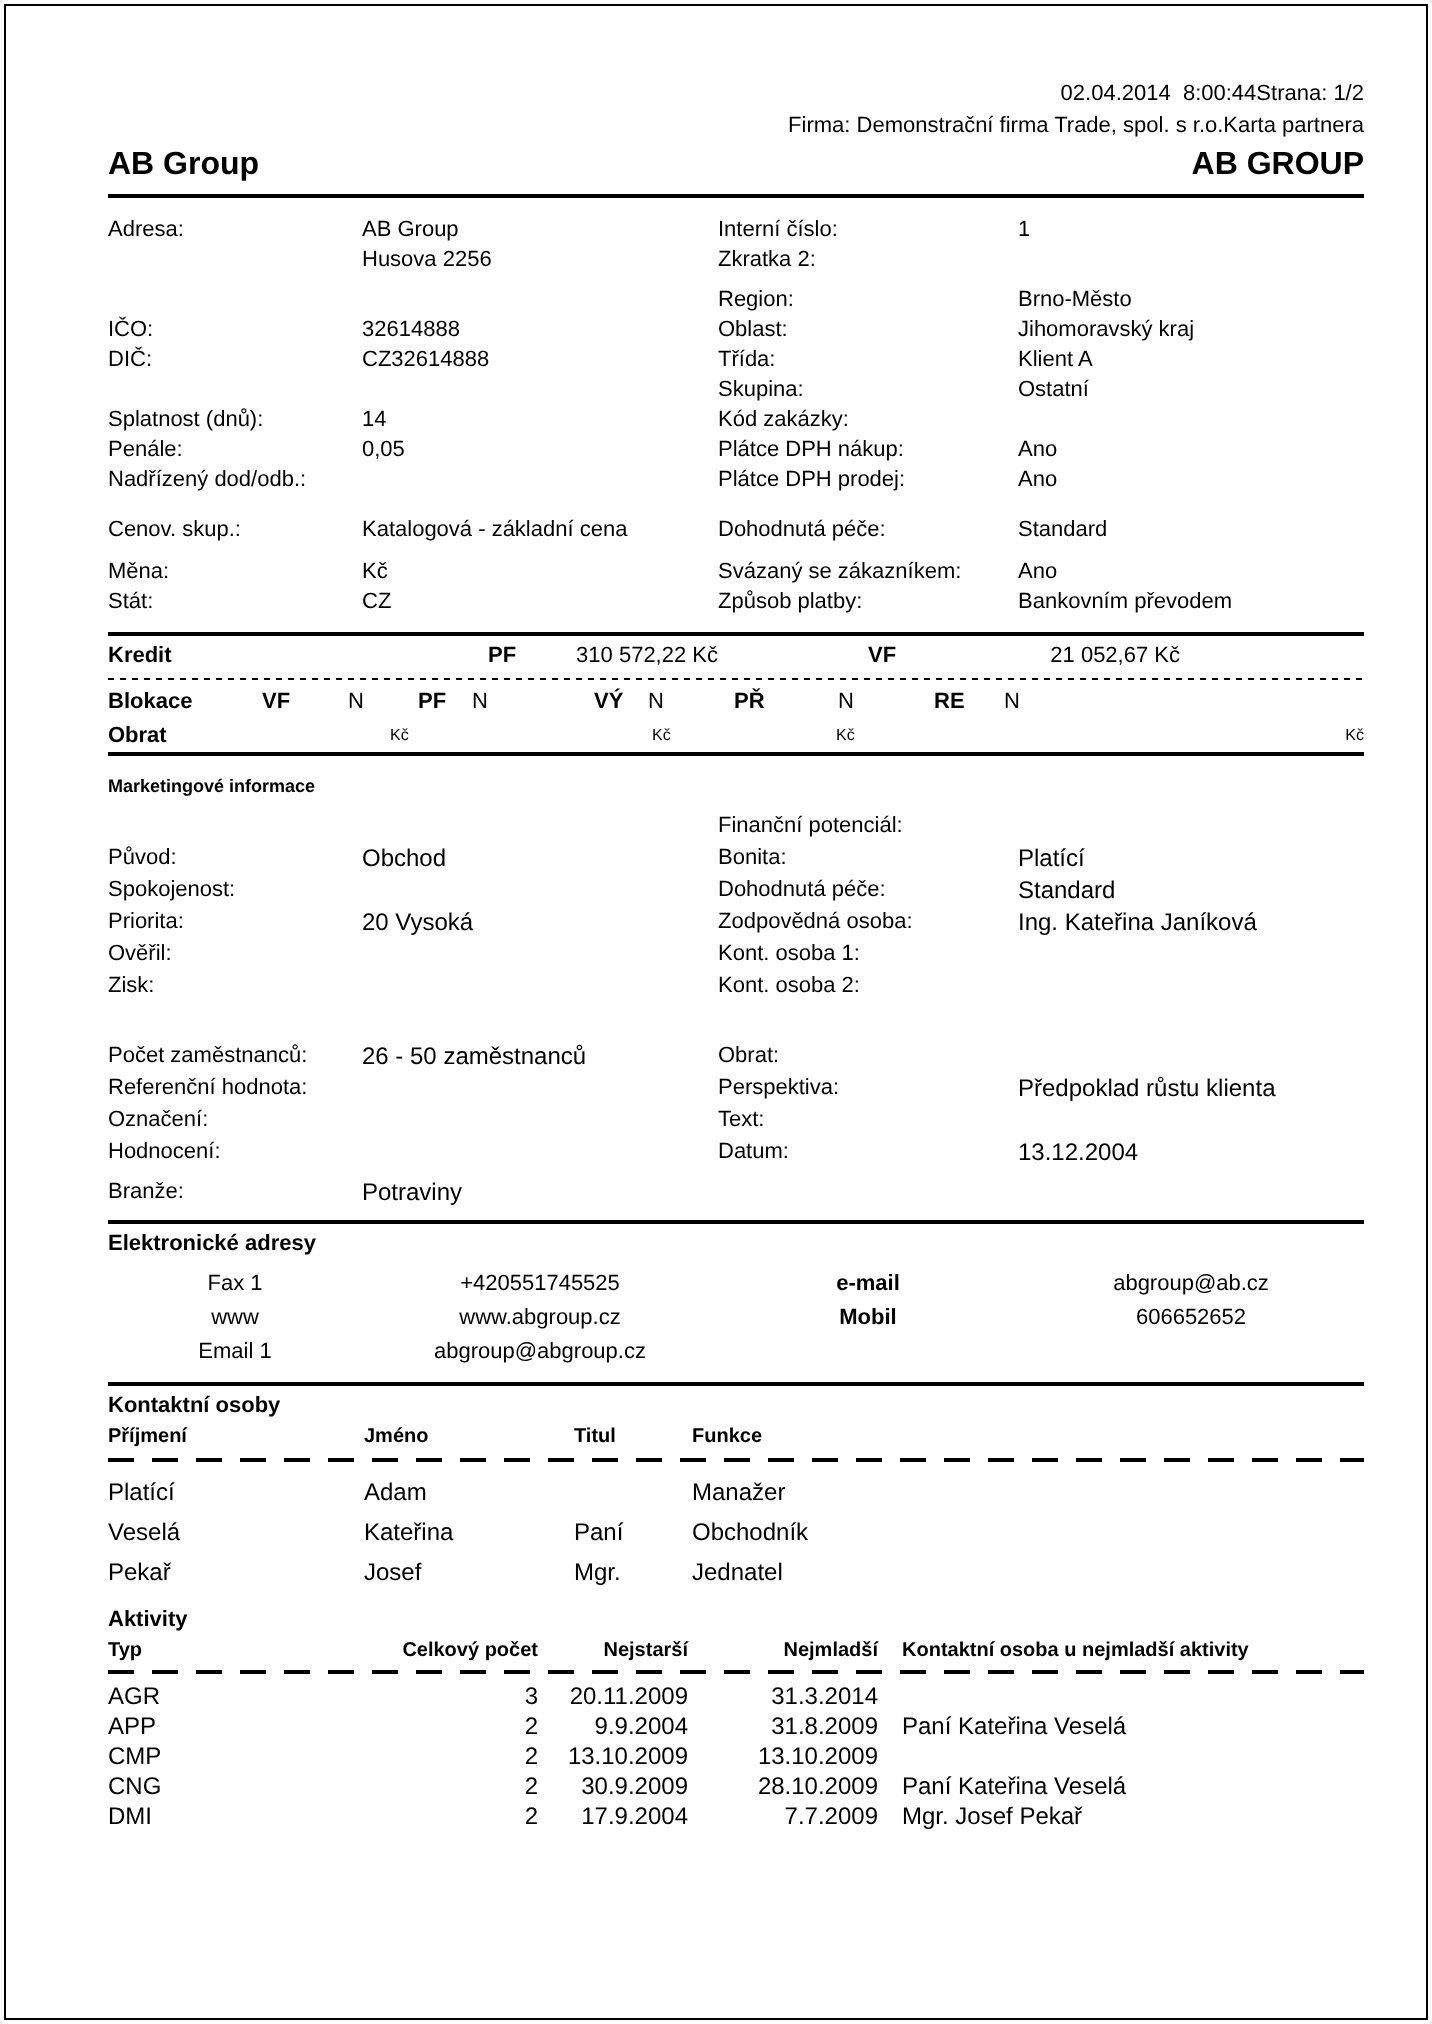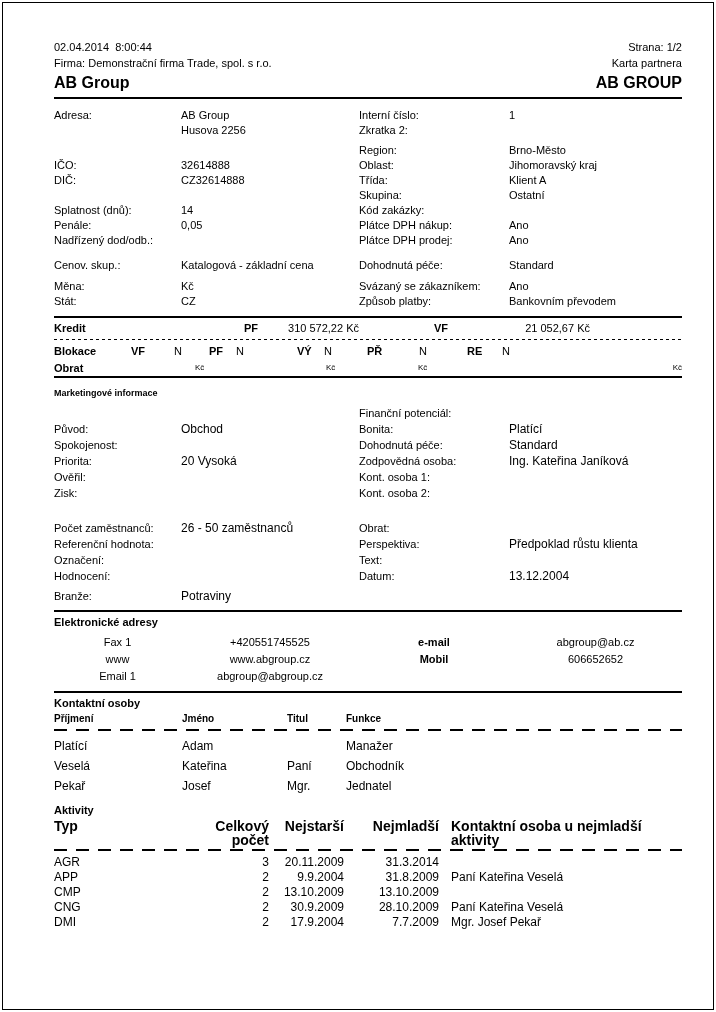--- a/index.html
+++ b/index.html
@@ -4,21 +4,21 @@
 <style>
   html,body{margin:0;padding:0;background:#fff;}
   .page{
     position:relative;width:710px;height:1006px;margin:2px;
     border:1px solid #000;background:#fff;
     font-family:"Liberation Sans","DejaVu Sans",sans-serif;
     color:#000;
   }
   .content{position:absolute;left:51px;right:31px;top:36px;}
   .flexrow{display:flex;justify-content:space-between;}
-  .hline{font-size:11px;line-height:16px;}
+  .hline{font-size:11px;line-height:16px;justify-content:flex-end;}
   .pre{white-space:pre;}
   .titlerow{font-size:16px;font-weight:bold;line-height:20px;padding-top:2px;padding-bottom:4px;border-bottom:2px solid #000;}
   .bold{font-weight:bold;}
 
   
   .irow,.mrow,.erow{display:grid;grid-template-columns:127px 178px 150px 1fr;}
   .irow{font-size:11px;line-height:15px;}
   .mrow{font-size:11px;line-height:16px;}
   .erow{font-size:11px;line-height:17px;text-align:center;}
   .mval{font-size:12px;}
@@ -39,21 +39,21 @@
   .secheading{font-size:11px;font-weight:bold;margin:4px 0 6px 0;}
 
   
   .crowhead,.cdatarow{display:grid;grid-template-columns:128px 105px 59px 1fr;}
   .crowhead{font-size:10px;font-weight:bold;line-height:15px;margin-top:2px;}
   .cdash{margin:3px 0 5px 0;}
   .cdatarow{font-size:12px;line-height:20px;}
 
   
   .arowhead,.adatarow{display:grid;grid-template-columns:140px 75px 75px 95px 1fr;}
-  .arowhead{font-size:14px;font-weight:bold;line-height:14px;margin-top:3px;}
+  .arowhead{font-size:10px;font-weight:bold;line-height:14px;margin-top:3px;}
   .adatarow{font-size:12px;line-height:15px;}
   .ar{text-align:right;}
   .al{padding-left:12px;}
 </style>
 </head>
 <body>
 
 <div class="page">
   <div class="content">
 

